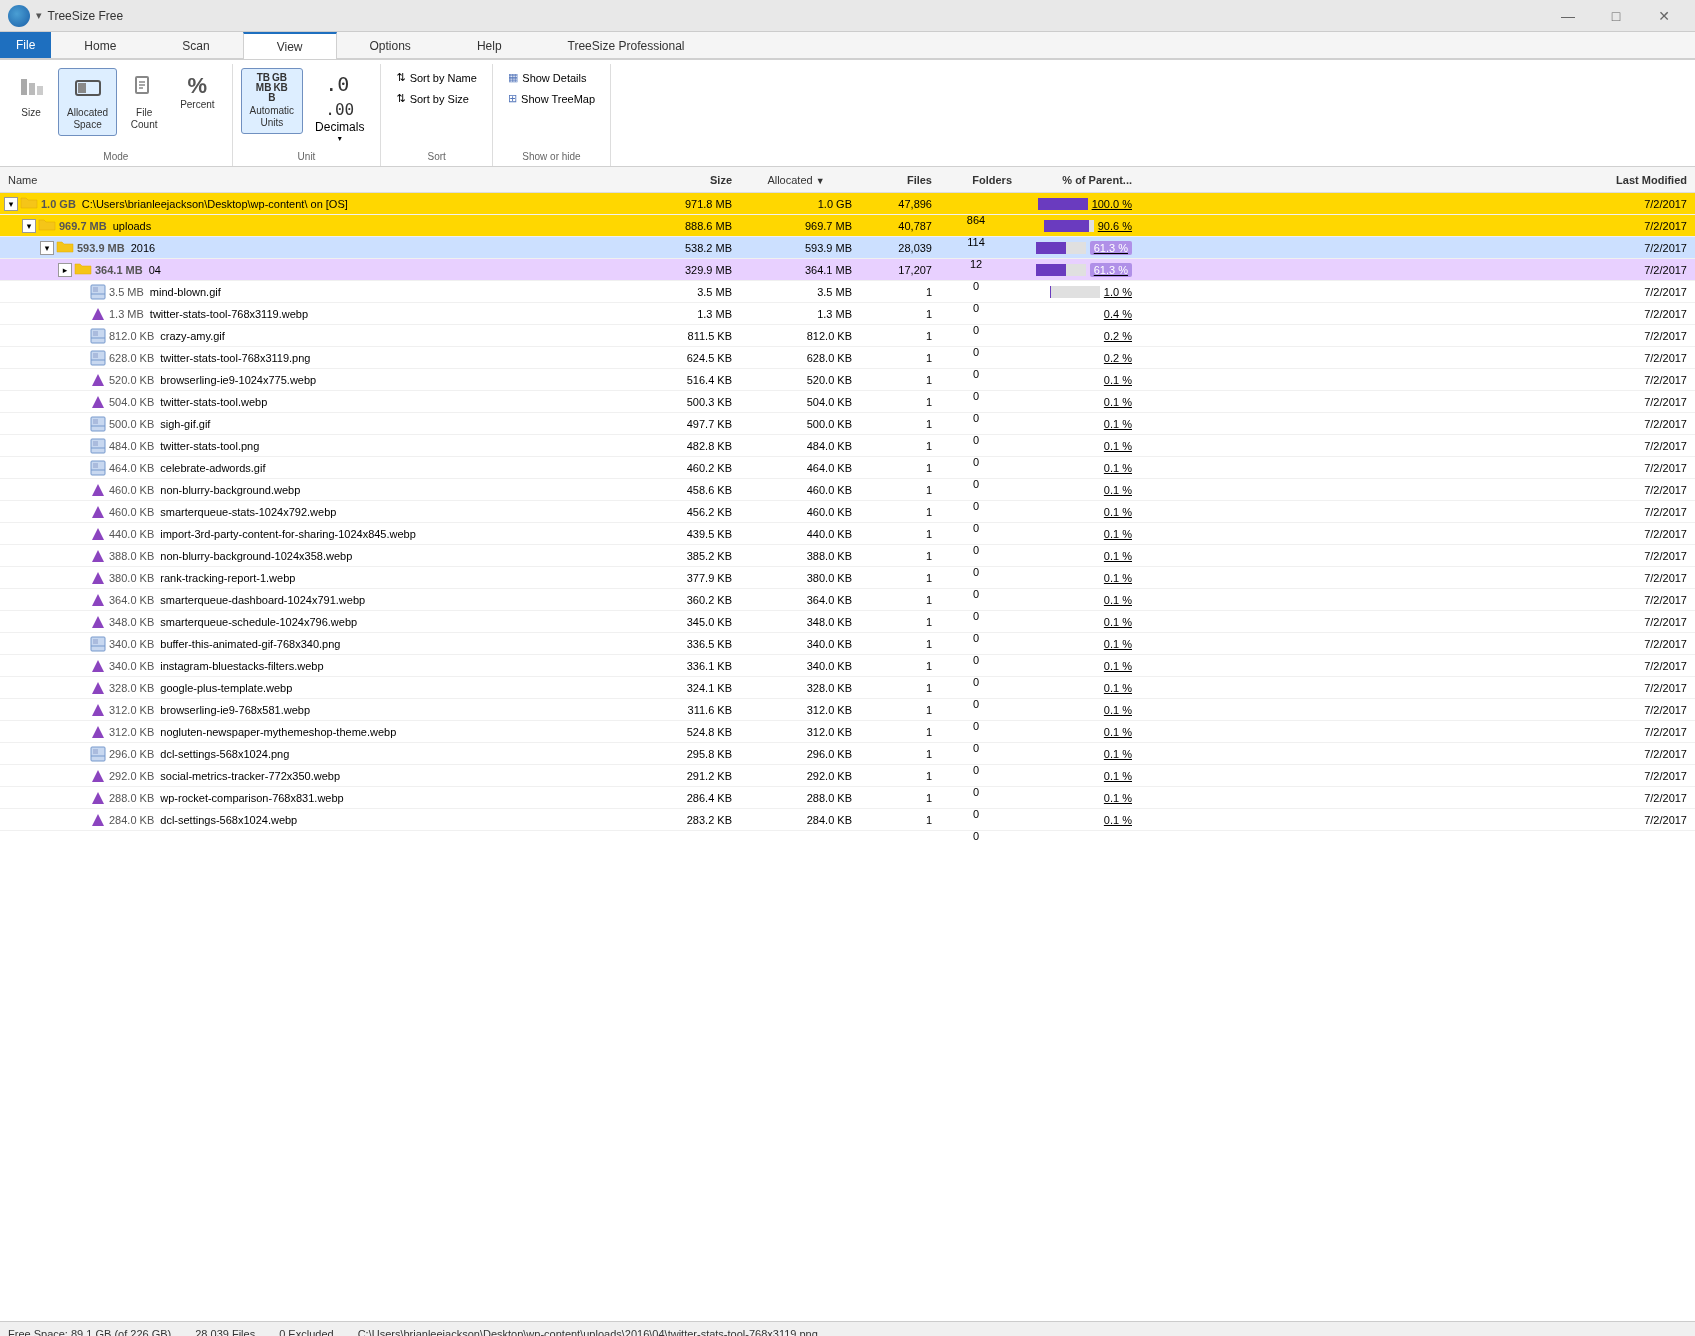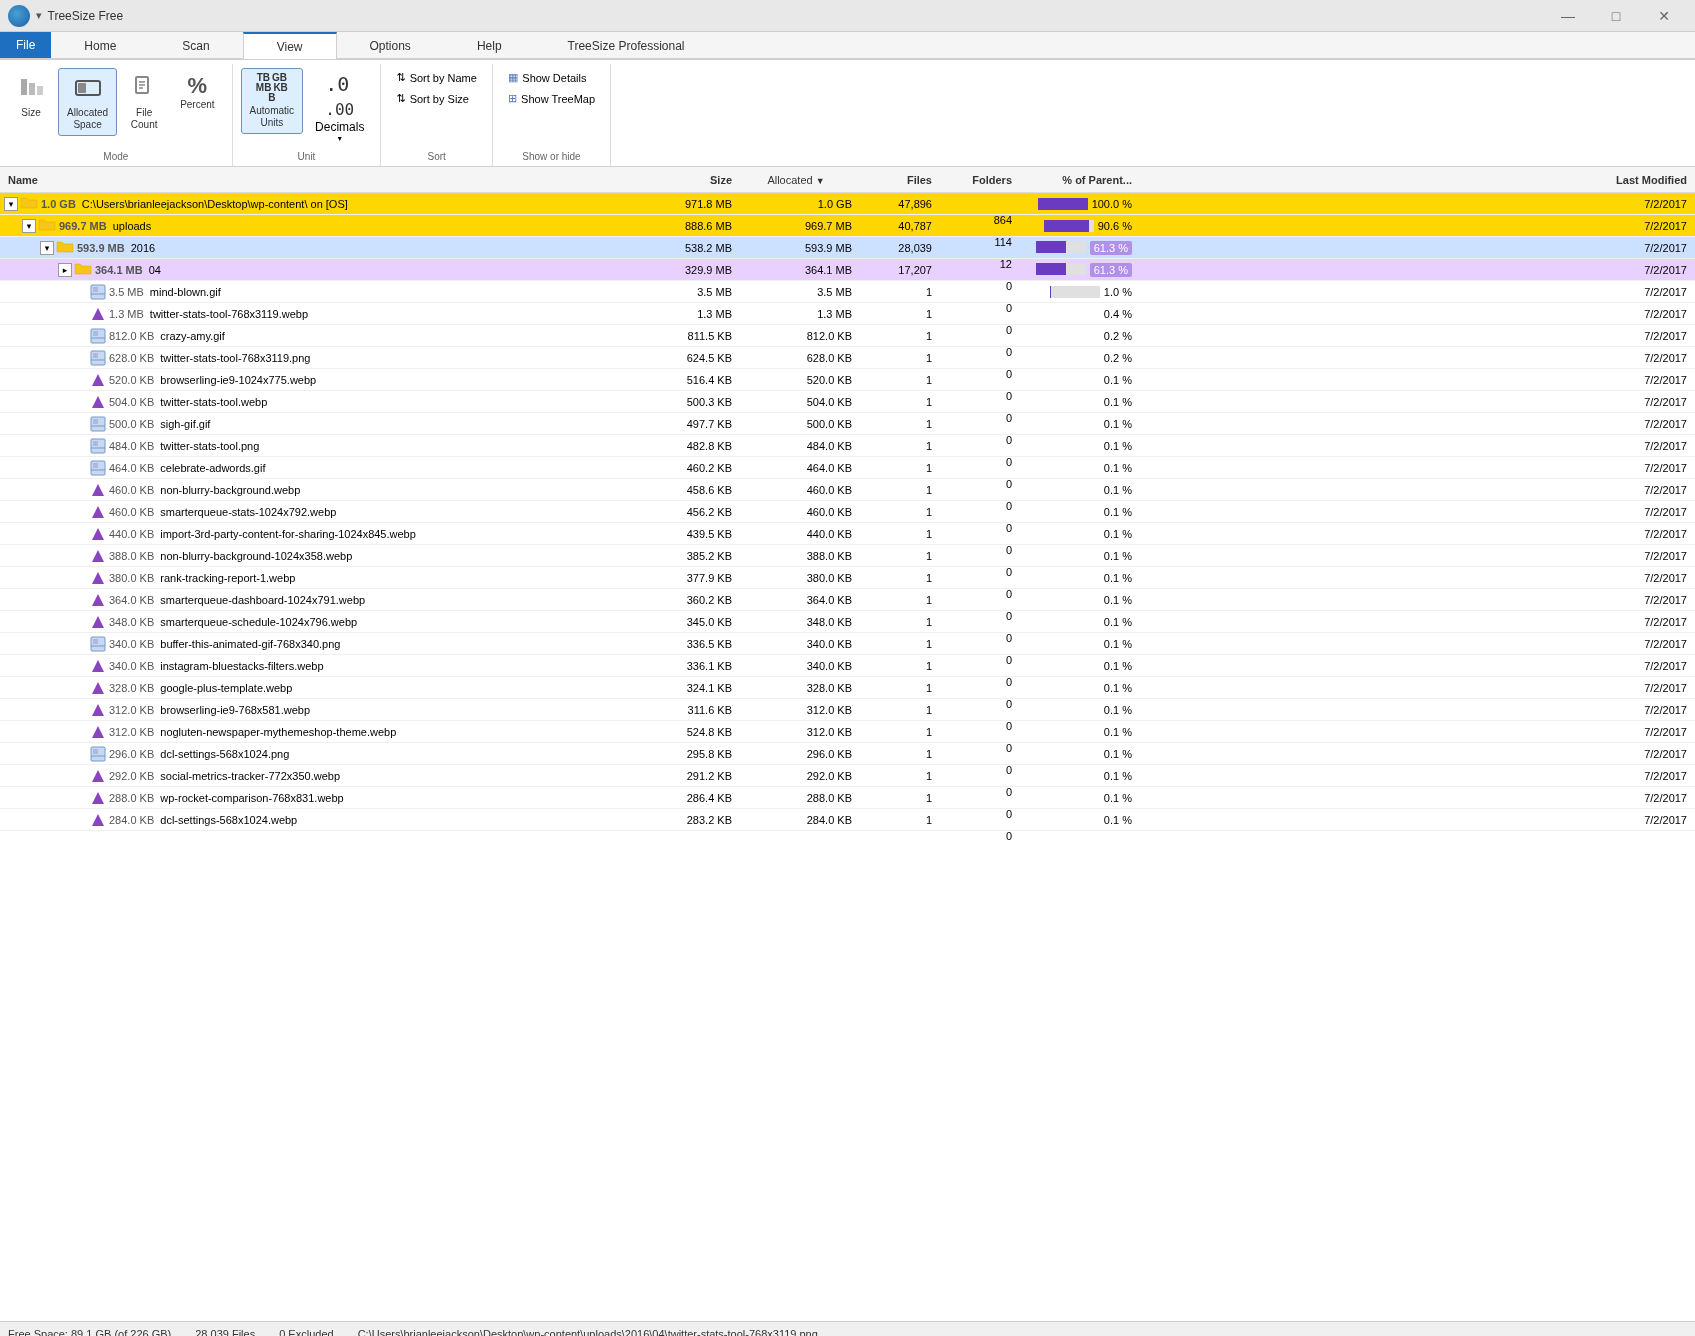--- a/index.html
+++ b/index.html
@@ -35,42 +35,42 @@
     .ribbon-btn-small { display: flex; flex-direction: column; align-items: flex-start; gap: 2px; }
     .ribbon-btn-small .rb-item { display: flex; align-items: center; gap: 4px; padding: 2px 6px; cursor: pointer; border: 1px solid transparent; border-radius: 2px; font-size: 11px; }
     .decimal-btn { display: flex; flex-direction: column; align-items: center; padding: 4px 8px; cursor: pointer; }
     .decimal-icon { font-size: 18px; font-family: monospace; }
 
     
     .main-area { display: flex; flex-direction: column; height: calc(1336px - 32px - 32px - 94px - 24px); background: white; }
 
     
     .col-header { display: flex; align-items: center; background: #f5f5f5; border-bottom: 1px solid #ddd; height: 26px; font-size: 11px; color: #333; user-select: none; }
-    .col-name { flex: 0 0 640px; padding-left: 8px; font-weight: 700; }
+    .col-name { flex: 0 0 640px; padding-left: 8px; font-weight: 400; }
     .col-size { flex: 0 0 100px; text-align: right; padding-right: 8px; font-weight: 600; cursor: pointer; }
     .col-allocated { flex: 0 0 120px; text-align: center; padding-right: 8px; font-weight: 400; cursor: pointer; }
     .col-files { flex: 0 0 80px; text-align: right; padding-right: 8px; font-weight: 600; }
     .col-folders { flex: 0 0 80px; text-align: right; padding-right: 8px; font-weight: 600; }
     .col-percent { flex: 0 0 120px; text-align: right; padding-right: 8px; font-weight: 600; }
     .col-modified { flex: 1; text-align: right; padding-right: 8px; font-weight: 600; }
     .sort-arrow { font-size: 9px; }
 
     
     .tree-container { overflow-y: auto; overflow-x: hidden; flex: 1; }
     .tree-row { display: flex; align-items: center; height: 22px; border-bottom: 1px solid #f0f0f0; font-size: 11px; }
     .tree-row.selected { background: #ffd700; }
     .tree-row.selected2 { background: #e8d0ff; }
     .tree-row.blue-row { background: #cce0ff; }
 
     .cell-name { flex: 0 0 640px; display: flex; align-items: center; padding-left: 4px; overflow: hidden; white-space: nowrap; }
     .cell-size { flex: 0 0 100px; text-align: right; padding-right: 8px; }
     .cell-allocated { flex: 0 0 120px; text-align: right; padding-right: 8px; }
     .cell-files { flex: 0 0 80px; text-align: right; padding-right: 8px; }
-    .cell-folders { flex: 0 0 80px; text-align: right; padding-right: 8px; margin-top: 32px; }
-    .cell-percent { flex: 0 0 120px; text-align: right; padding-right: 8px; display: flex; justify-content: flex-end; gap: 4px; }
+    .cell-folders { flex: 0 0 80px; text-align: center; padding-right: 8px; margin-top: 32px; }
+    .cell-percent { flex: 0 0 120px; text-align: right; padding-right: 8px; display: flex; align-items: center; justify-content: flex-end; gap: 4px; text-decoration: underline; }
     .cell-modified { flex: 1; text-align: right; padding-right: 8px; }
 
     .indent { display: inline-block; }
     .expand-btn { width: 14px; height: 14px; border: 1px solid #999; background: white; cursor: pointer; font-size: 9px; display: inline-flex; align-items: center; justify-content: center; margin-right: 2px; flex-shrink: 0; }
     .folder-icon { font-size: 14px; margin-right: 3px; flex-shrink: 0; }
     .file-icon { width: 16px; height: 16px; margin-right: 3px; flex-shrink: 0; display: inline-flex; align-items: center; justify-content: center; }
 
     .percent-bar-bg { width: 50px; height: 12px; background: #e0e0e0; display: inline-block; vertical-align: middle; }
     .percent-bar-fill { height: 100%; background: #6a3bbf; }
 

